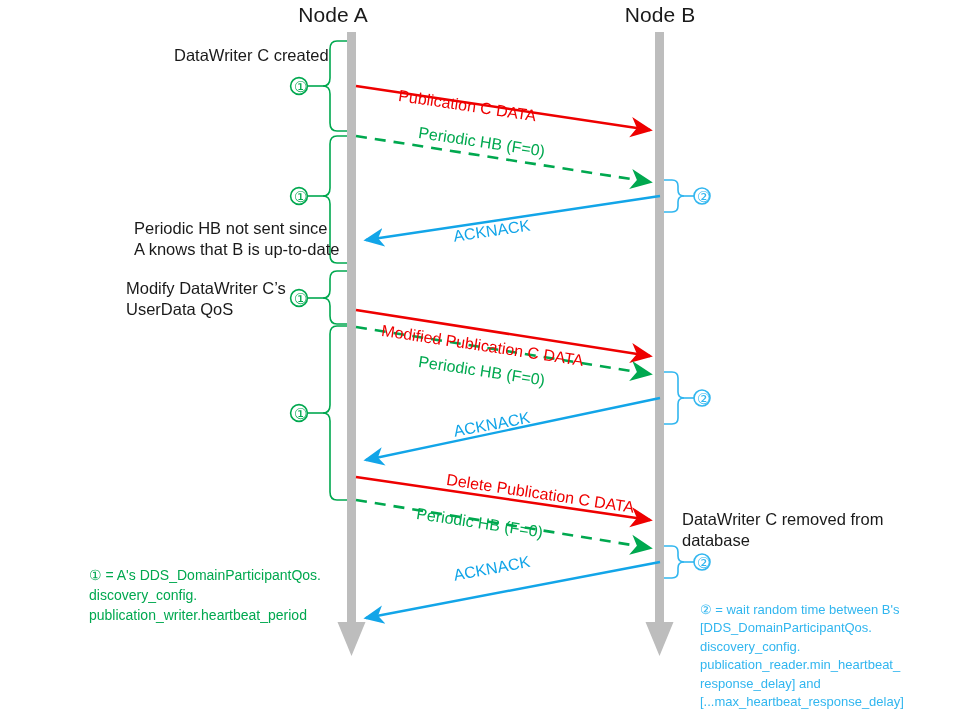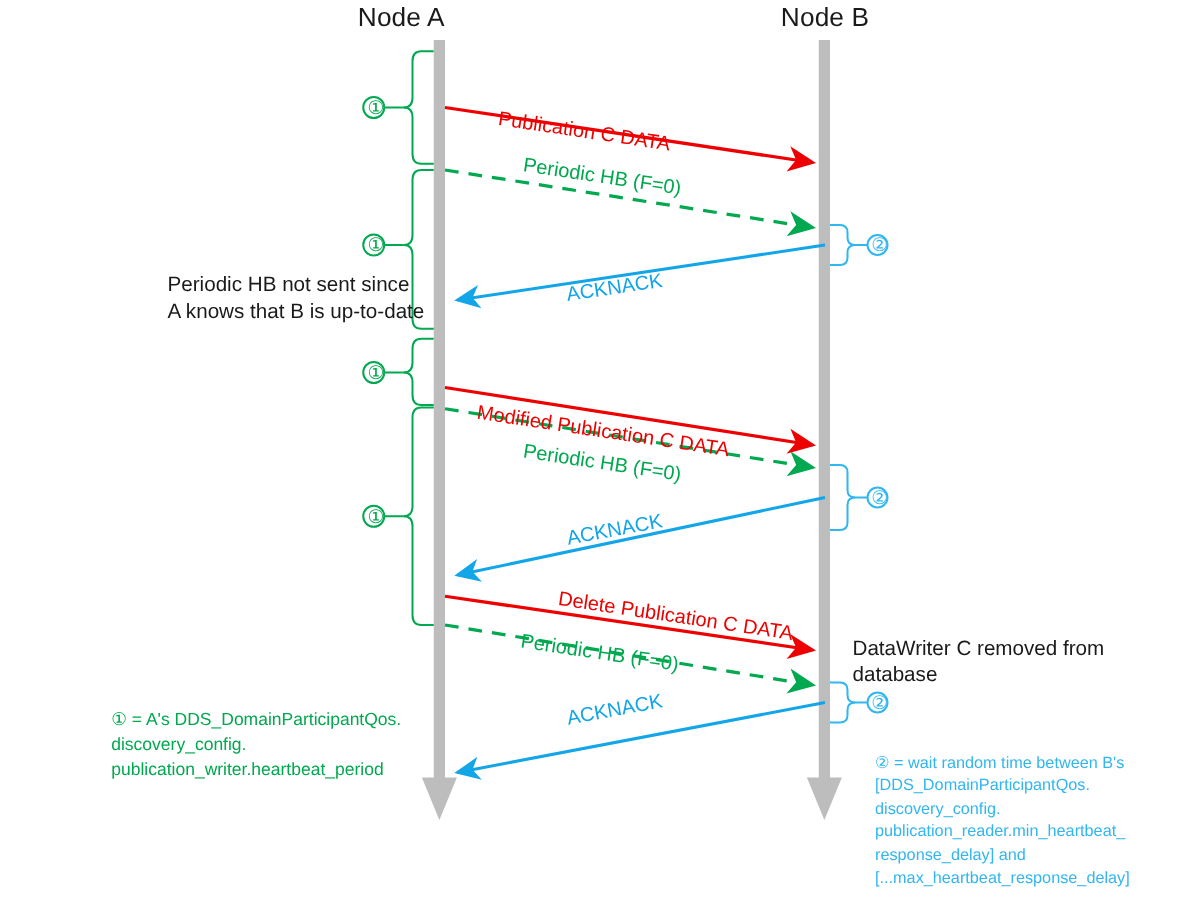--- a/index.html
+++ b/index.html
@@ -148,25 +148,28 @@
 
     <line x1="660" y1="398" x2="366" y2="460" stroke="#12a5e8" stroke-width="2.4" marker-end="url(#ah-blue)"></line>
 
     <line x1="356" y1="477" x2="650" y2="520" stroke="#ee0000" stroke-width="2.6" marker-end="url(#ah-red)"></line>
 
     <line x1="356" y1="500" x2="650" y2="548" stroke="#00a84f" stroke-width="2.6" stroke-dasharray="11 8" marker-end="url(#ah-green)"></line>
 
     <line x1="660" y1="562" x2="366" y2="618" stroke="#12a5e8" stroke-width="2.4" marker-end="url(#ah-blue)"></line>
   </svg>
 
-  <div class="txt lifeline-title" style="left:321px; top:2px; transform:translateX(-50%);">Node A</div>
+  <div class="txt lifeline-title" style="left:333px; top:2px; transform:translateX(-50%);">Node A</div>
   <div class="txt lifeline-title" style="left:660px; top:2px; transform:translateX(-50%);">Node B</div>
 
+  <div class="txt note-left" style="left:174px; top:45px;">DataWriter C created</div>
   <div class="txt note-left" style="left:134px; top:218px;">Periodic HB not sent since
 A knows that B is up-to-date</div>
+  <div class="txt note-left" style="left:126px; top:278px;">Modify DataWriter C’s
+UserData QoS</div>
 
   <div class="txt note-right" style="left:682px; top:509px;">DataWriter C removed from
 database</div>
 
   <div class="txt msg-label msg-red" style="left:400px; top:86px; transform:rotate(8.5deg);">Publication C DATA</div>
   <div class="txt msg-label msg-green" style="left:420px; top:123px; transform:rotate(8.5deg);">Periodic HB (F=0)</div>
   <div class="txt msg-label msg-blue" style="left:452px; top:227px; transform:rotate(-8.5deg);">ACKNACK</div>
 
   <div class="txt msg-label msg-red" style="left:383px; top:321px; transform:rotate(8.5deg);">Modified Publication C DATA</div>
   <div class="txt msg-label msg-green" style="left:420px; top:352px; transform:rotate(8.5deg);">Periodic HB (F=0)</div>

